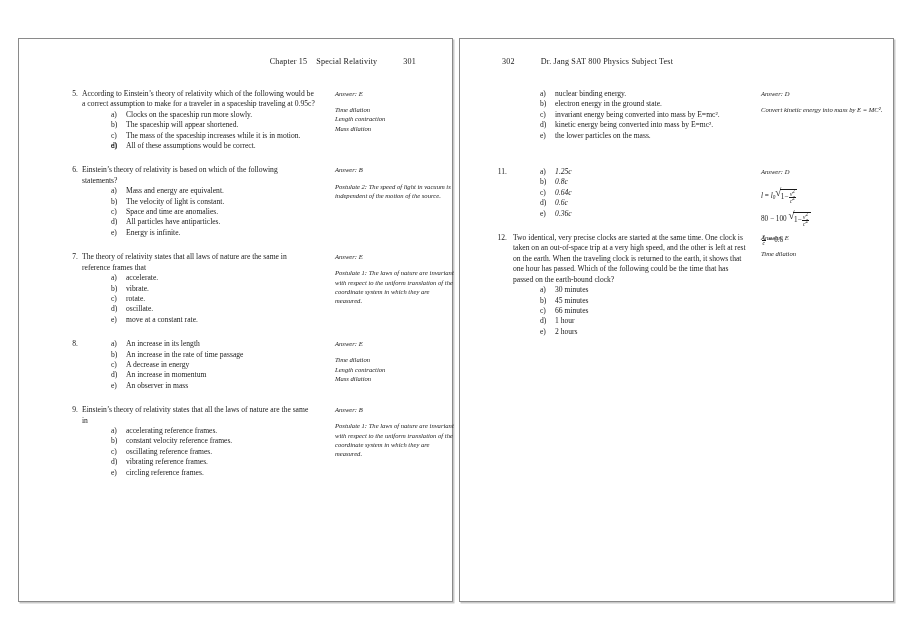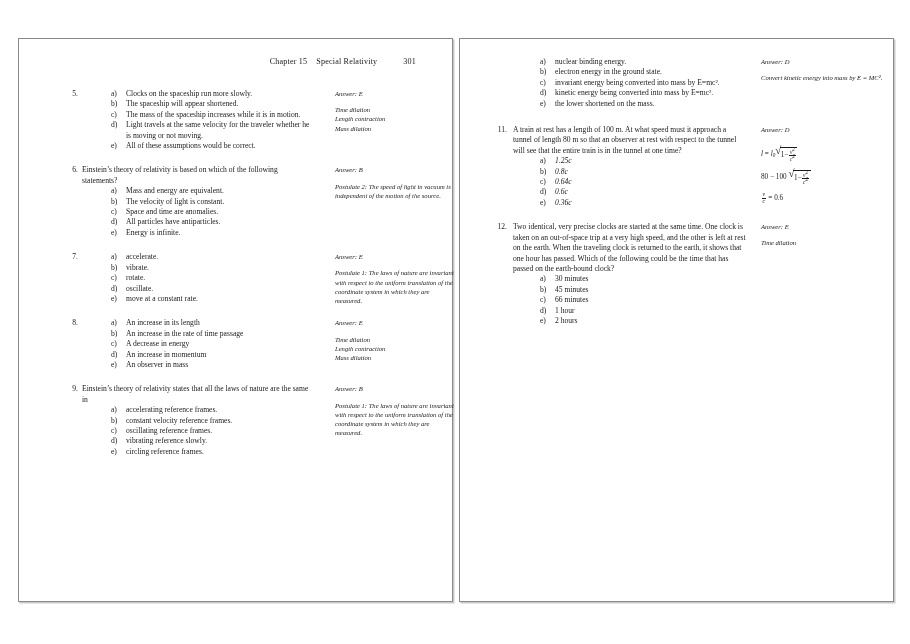--- a/index.html
+++ b/index.html
@@ -156,26 +156,27 @@
     <div class="page-inner">
 
       <div class="running-head rh-right">
         <span>Chapter 15</span><span class="rh-gap-s"></span><span>Special Relativity</span><span class="rh-gap-xl"></span><span>301</span>
       </div>
 
       <div class="qblock">
         <div class="qbody">
           <div class="qhead">
             <span class="qnum">5.</span>
+            <span>According to Einstein’s theory of relativity which of the following would be a correct assumption to make for a traveler in a spaceship traveling at 0.95c?</span>
           </div>
           <ul class="choices">
             <li><span class="lbl">a)</span><span>Clocks on the spaceship run more slowly.</span></li>
             <li><span class="lbl">b)</span><span>The spaceship will appear shortened.</span></li>
             <li><span class="lbl">c)</span><span>The mass of the spaceship increases while it is in motion.</span></li>
-            <li><span class="lbl">d)</span><span>Light travels at the same velocity for the traveler whether he is moving or not moving.</span></li>
+            <li><span class="lbl">d)</span></li>
             <li><span class="lbl">e)</span><span>All of these assumptions would be correct.</span></li>
           </ul>
         </div>
         <div class="margin-note" style="top:0;">
           <div class="mn-answer">Answer: E</div>
           <div class="mn-text">Time dilation</div>
           <div class="mn-text">Length contraction</div>
           <div class="mn-text">Mass dilation</div>
         </div>
       </div>
@@ -197,20 +198,21 @@
         <div class="margin-note" style="top:0;">
           <div class="mn-answer">Answer: B</div>
           <div class="mn-text">Postulate 2: The speed of light in vacuum is independent of the motion of the source.</div>
         </div>
       </div>
 
       <div class="qblock" style="margin-top:14px;">
         <div class="qbody">
           <div class="qhead">
             <span class="qnum">7.</span>
+            <span>The theory of relativity states that all laws of nature are the same in reference frames that</span>
           </div>
           <ul class="choices">
             <li><span class="lbl">a)</span><span>accelerate.</span></li>
             <li><span class="lbl">b)</span><span>vibrate.</span></li>
             <li><span class="lbl">c)</span><span>rotate.</span></li>
             <li><span class="lbl">d)</span><span>oscillate.</span></li>
             <li><span class="lbl">e)</span><span>move at a constant rate.</span></li>
           </ul>
         </div>
         <div class="margin-note" style="top:0;">
@@ -243,58 +245,60 @@
       <div class="qblock" style="margin-top:14px;">
         <div class="qbody">
           <div class="qhead">
             <span class="qnum">9.</span>
             <span>Einstein’s theory of relativity states that all the laws of nature are the same in</span>
           </div>
           <ul class="choices">
             <li><span class="lbl">a)</span><span>accelerating reference frames.</span></li>
             <li><span class="lbl">b)</span><span>constant velocity reference frames.</span></li>
             <li><span class="lbl">c)</span><span>oscillating reference frames.</span></li>
-            <li><span class="lbl">d)</span><span>vibrating reference slowly.</span></li>
+            <li><span class="lbl">d)</span><span>vibrating reference frames.</span></li>
             <li><span class="lbl">e)</span><span>circling reference frames.</span></li>
           </ul>
         </div>
         <div class="margin-note" style="top:0;">
           <div class="mn-answer">Answer: B</div>
           <div class="mn-text">Postulate 1: The laws of nature are invariant with respect to the uniform translation of the coordinate system in which they are measured.</div>
         </div>
       </div>
 
     </div>
   </div>
 
   <div class="page page-right">
     <div class="page-inner">
 
+      <div class="running-head rh-left">
+        <span>302</span><span class="rh-gap-xl"></span><span>Dr. Jang SAT 800 Physics Subject Test</span>
+      </div>
 
       <div class="qblock">
         <div class="qbody" style="margin-left:14px;width:252px;">
           <ul class="choices">
             <li><span class="lbl">a)</span><span>nuclear binding energy.</span></li>
             <li><span class="lbl">b)</span><span>electron energy in the ground state.</span></li>
             <li><span class="lbl">c)</span><span>invariant energy being converted into mass by E=mc².</span></li>
             <li><span class="lbl">d)</span><span>kinetic energy being converted into mass by E=mc².</span></li>
-            <li><span class="lbl">e)</span><span>the lower shortened on the mass.</span></li>
+            <li><span class="lbl">e)</span><span>the lower particles on the mass.</span></li>
           </ul>
         </div>
         <div class="margin-note right-page" style="top:0;">
           <div class="mn-answer">Answer: D</div>
           <div class="mn-text">Convert kinetic energy into mass by E = MC².</div>
         </div>
       </div>
 
-      <div class="qblock" style="margin-top:16px;">
+      <div class="qblock" style="margin-top:26px;">
         <div class="qbody" style="margin-left:14px;width:252px;">
           <div class="qhead" style="padding-left:19px;">
             <span class="qnum wide">11.</span>
-            <span>A train at rest has a length of 100 m. At what speed must it approach a tunnel of length 80 m so that an observer at rest with respect to the tunnel will see that the entire train is in the tunnel at one time?</span>
           </div>
           <ul class="choices">
             <li><span class="lbl">a)</span><span class="it">1.25c</span></li>
             <li><span class="lbl">b)</span><span class="it">0.8c</span></li>
             <li><span class="lbl">c)</span><span class="it">0.64c</span></li>
             <li><span class="lbl">d)</span><span class="it">0.6c</span></li>
             <li><span class="lbl">e)</span><span class="it">0.36c</span></li>
           </ul>
         </div>
         <div class="margin-note right-page" style="top:0;">

